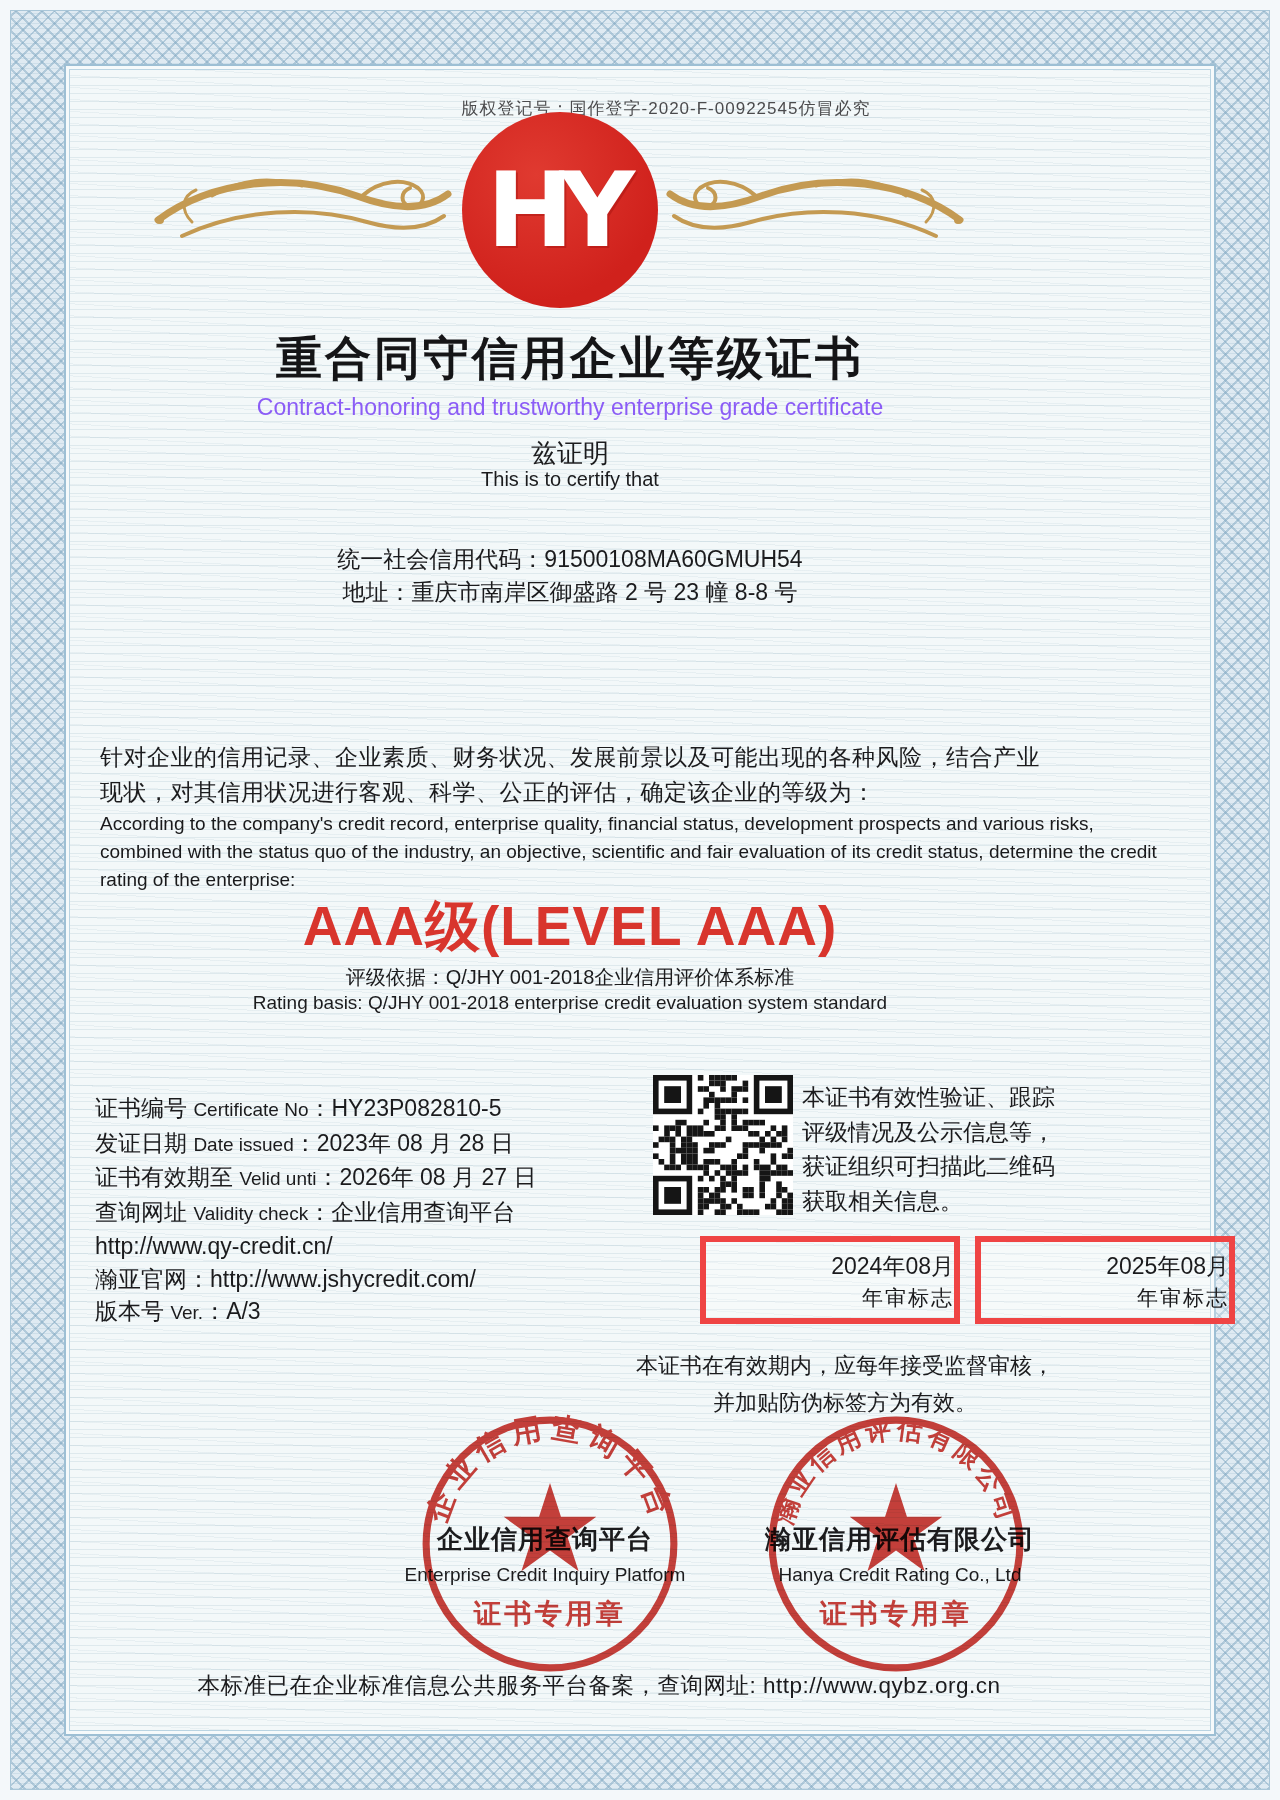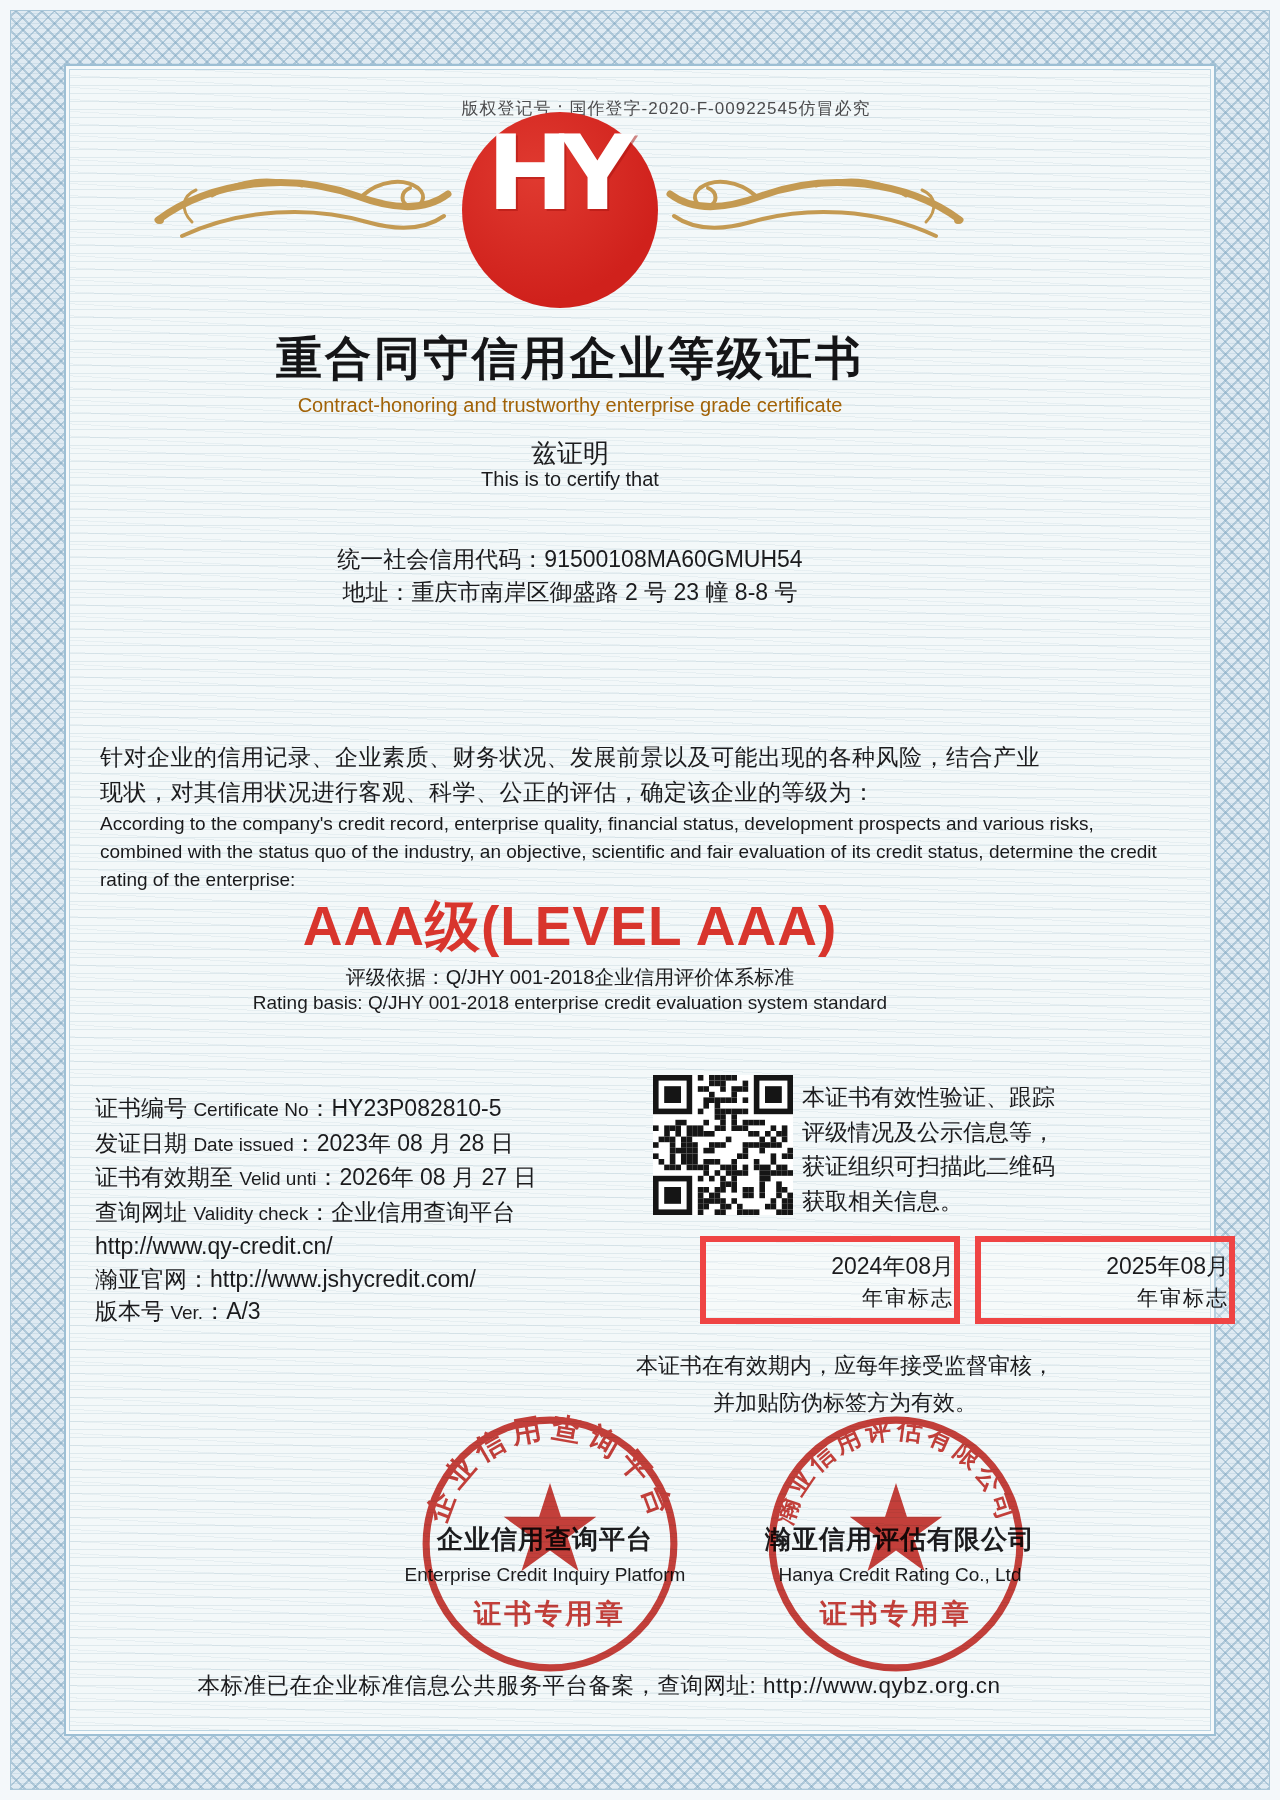--- a/index.html
+++ b/index.html
@@ -29,32 +29,32 @@
     border:2px solid #9dbfd4;
     box-shadow: inset 0 0 0 3px #f6fafb, inset 0 0 0 4px #bad4e2;
   }
   .abs{position:absolute;}
   .ctr{left:40px;width:1060px;text-align:center;}
   .copyright{top:97px;left:0;right:0;text-align:center;font-size:17px;color:#4b4b4d;letter-spacing:1px;}
   .copyright span{margin-left:52px;}
   .logo-circle{
     top:112px;left:462px;width:196px;height:196px;border-radius:50%;
     background:radial-gradient(circle at 38% 32%, #e03a30, #d0211c 70%);
-    display:flex;align-items:flex-start;justify-content:center;
+    display:flex;align-items:center;justify-content:center;
   }
   .logo-hy{
     color:#fff;font-size:104px;font-weight:800;letter-spacing:-14px;
     font-family:"DejaVu Sans","Liberation Sans",sans-serif;
     transform:translateX(-6px);text-shadow:2px 2px 0 rgba(170,20,16,.5);
   }
   .flourish{top:162px;width:300px;height:104px;}
   .flourish.left{left:152px;}
   .flourish.right{left:666px;transform:scaleX(-1);}
   .title-cn{top:328px;font-size:46px;font-weight:700;letter-spacing:3px;color:#151517;}
-  .title-en{top:394px;font-size:20px;color:#a16207;}
+  .title-en{top:394px;font-size:23px;color:#8b5cf6;}
   .certify-cn{top:436px;font-size:26px;}
   .certify-en{top:468px;font-size:20px;}
   .company{top:496px;font-size:31px;font-weight:700;letter-spacing:1px;}
   .code-line{top:544px;font-size:23px;}
   .addr-line{top:577px;font-size:23px;}
   .para-cn1{top:742px;left:100px;right:100px;font-size:23px;letter-spacing:.5px;}
   .para-cn2{top:777px;left:100px;right:100px;font-size:23px;letter-spacing:.5px;}
   .para-en{top:810px;left:100px;right:112px;font-size:19px;line-height:28px;color:#19191b;}
   .level{top:890px;font-size:55px;font-weight:800;color:#d8352d;letter-spacing:1px;}
   .basis-cn{top:964px;font-size:20px;}

